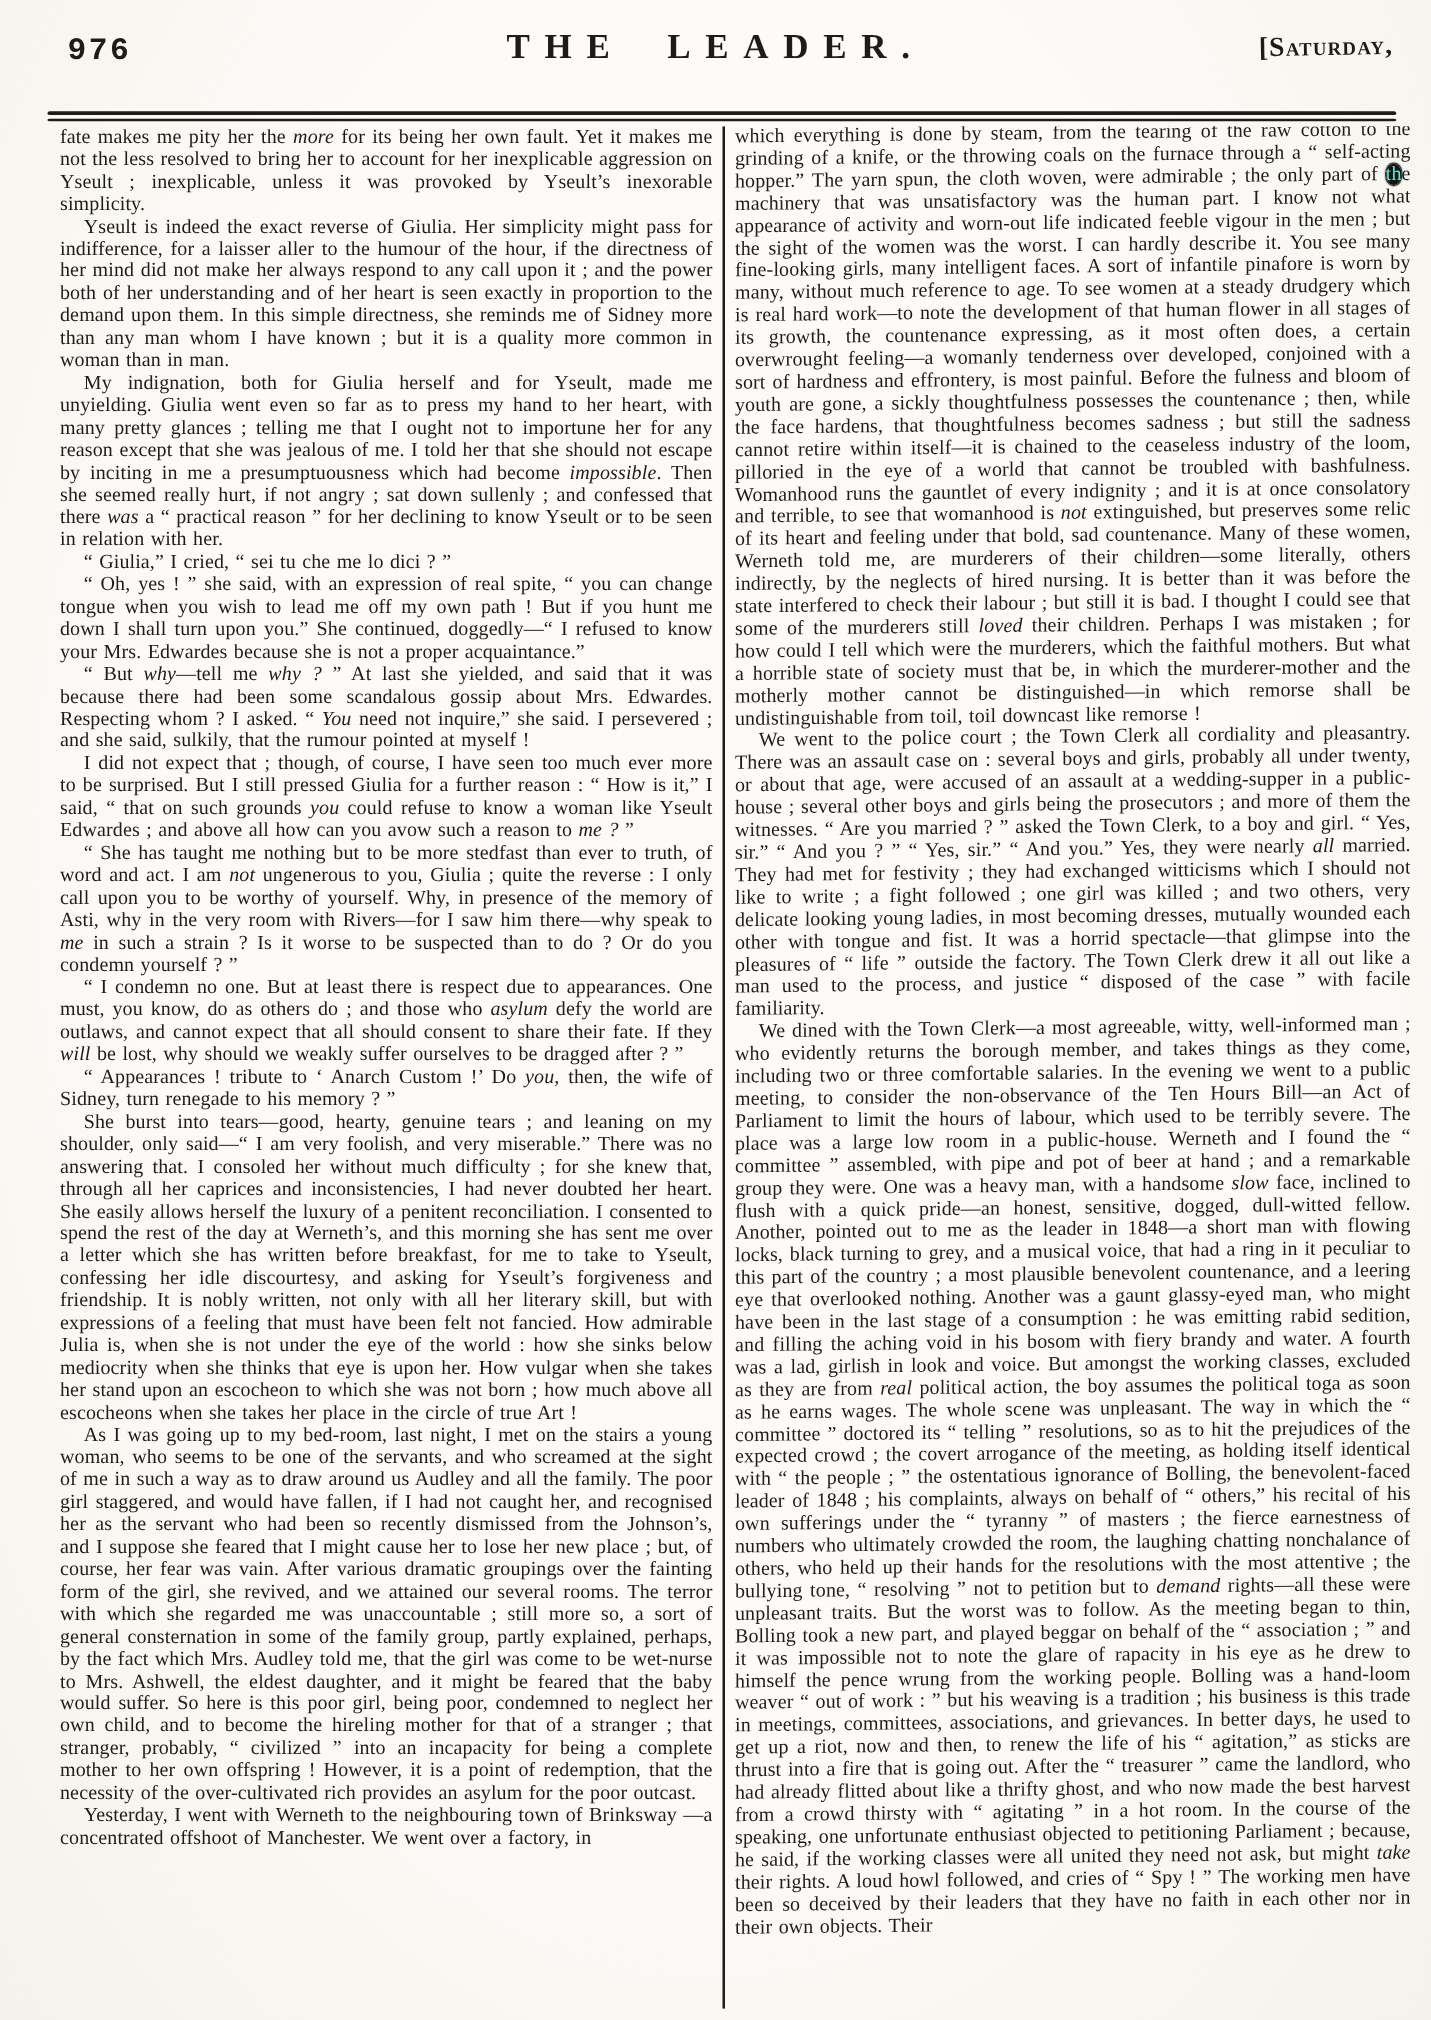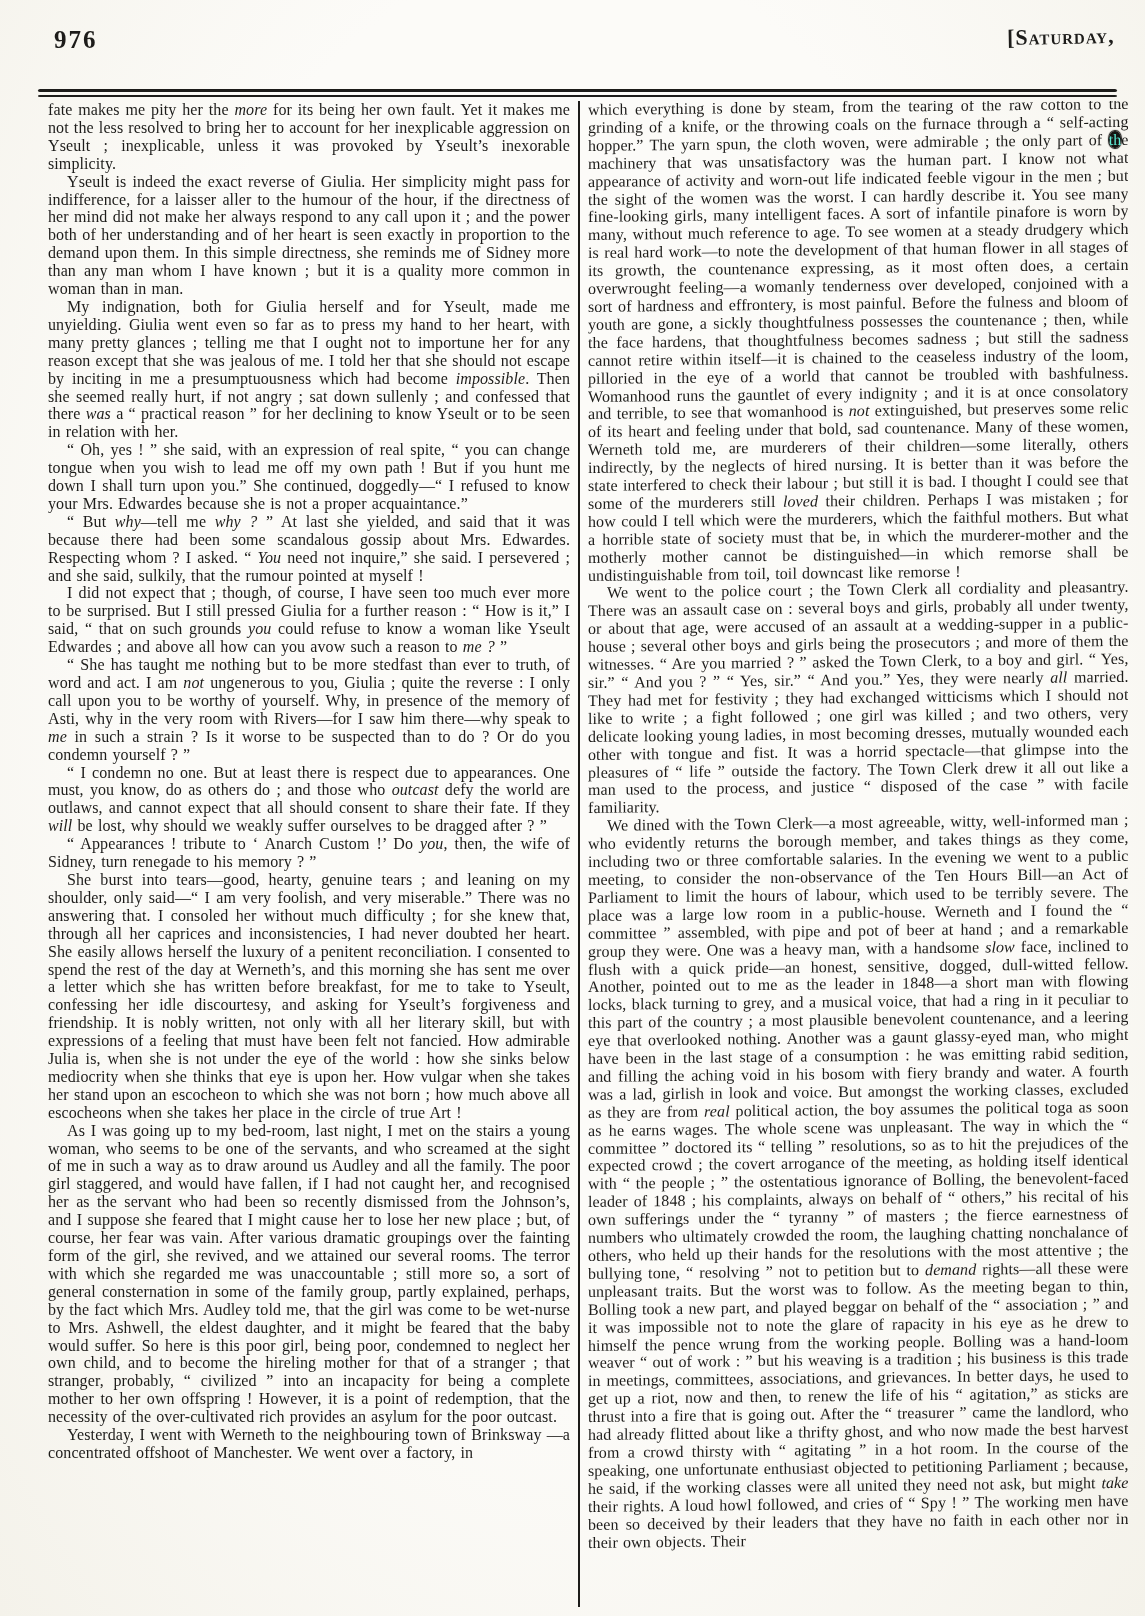--- a/index.html
+++ b/index.html
@@ -12,21 +12,21 @@
     color: var(--ink);
   }
   .page {
     position:relative; width:1145px; height:1616px;
     background: radial-gradient(ellipse at 50% 42%, #fcfbf8 55%, #f4f2ea 100%);
   }
   
   .header { position:absolute; top:0; left:0; right:0; height:88px; }
   .page-number {
     position:absolute; left:54px; top:26px;
-    font-size:25px; font-weight:bold; letter-spacing:2px;
+    font-size:25px; font-weight:bold; letter-spacing:2px;font-family:Liberation Mono, monospace;
   }
   .masthead {
     position:absolute; left:0; right:0; top:22px; margin:0;
     text-align:center; font-size:28px; font-weight:bold;
     letter-spacing:0.42em; word-spacing:0.55em; white-space:nowrap;
   }
   .date-marker {
     position:absolute; right:30px; top:24px;
     font-size:22px; font-weight:bold; font-variant:small-caps;
     letter-spacing:1px; transform:rotate(-1.1deg);
@@ -53,38 +53,40 @@
     box-shadow:0 0 1px 1px #141412;
   }
 </style>
 </head>
 <body>
 
 <div class="page">
 
   <div class="header">
     <span class="page-number">976</span>
+    <h1 class="masthead">THE LEADER.</h1>
     <span class="date-marker">[Saturday,</span>
   </div>
 
   <div class="header-rule">
     <div class="thick"></div>
     <div class="thin"></div>
   </div>
 
   <div class="columns">
     <div class="col col-left">
         <p class="para noindent">fate makes me pity her the <i>more</i> for its being her own fault. Yet it makes me not the less resolved to bring her to account for her inexplicable aggression on Yseult ; inexplicable, unless it was provoked by Yseult’s inexorable simplicity.</p>
         <p class="para">Yseult is indeed the exact reverse of Giulia. Her simplicity might pass for indifference, for a laisser aller to the humour of the hour, if the directness of her mind did not make her always respond to any call upon it ; and the power both of her understanding and of her heart is seen exactly in proportion to the demand upon them. In this simple directness, she reminds me of Sidney more than any man whom I have known ; but it is a quality more common in woman than in man.</p>
         <p class="para">My indignation, both for Giulia herself and for Yseult, made me unyielding. Giulia went even so far as to press my hand to her heart, with many pretty glances ; telling me that I ought not to importune her for any reason except that she was jealous of me. I told her that she should not escape by inciting in me a presumptuousness which had become <i>impossible</i>. Then she seemed really hurt, if not angry ; sat down sullenly ; and confessed that there <i>was</i> a “ practical reason ” for her declining to know Yseult or to be seen in relation with her.</p>
+        <p class="para">“ Giulia,” I cried, “ sei tu che me lo dici ? ”</p>
         <p class="para">“ Oh, yes ! ” she said, with an expression of real spite, “ you can change tongue when you wish to lead me off my own path ! But if you hunt me down I shall turn upon you.” She continued, doggedly—“ I refused to know your Mrs. Edwardes because she is not a proper acquaintance.”</p>
         <p class="para">“ But <i>why</i>—tell me <i>why ?</i> ” At last she yielded, and said that it was because there had been some scandalous gossip about Mrs. Edwardes. Respecting whom ? I asked. “ <i>You</i> need not inquire,” she said. I persevered ; and she said, sulkily, that the rumour pointed at myself !</p>
         <p class="para">I did not expect that ; though, of course, I have seen too much ever more to be surprised. But I still pressed Giulia for a further reason : “ How is it,” I said, “ that on such grounds <i>you</i> could refuse to know a woman like Yseult Edwardes ; and above all how can you avow such a reason to <i>me ?</i> ”</p>
         <p class="para">“ She has taught me nothing but to be more stedfast than ever to truth, of word and act. I am <i>not</i> ungenerous to you, Giulia ; quite the reverse : I only call upon you to be worthy of yourself. Why, in presence of the memory of Asti, why in the very room with Rivers—for I saw him there—why speak to <i>me</i> in such a strain ? Is it worse to be suspected than to do ? Or do you condemn yourself ? ”</p>
-        <p class="para">“ I condemn no one. But at least there is respect due to appearances. One must, you know, do as others do ; and those who <i>outcast</i> defy the world are outlaws, and cannot expect that all should consent to share their fate. If they <i>will</i> be lost, why should we weakly suffer ourselves to be dragged after ? ”</p>
+        <p class="para">“ I condemn no one. But at least there is respect due to appearances. One must, you know, do as others do ; and those who <i>asylum</i> defy the world are outlaws, and cannot expect that all should consent to share their fate. If they <i>will</i> be lost, why should we weakly suffer ourselves to be dragged after ? ”</p>
         <p class="para">“ Appearances ! tribute to ‘ Anarch Custom !’ Do <i>you</i>, then, the wife of Sidney, turn renegade to his memory ? ”</p>
         <p class="para">She burst into tears—good, hearty, genuine tears ; and leaning on my shoulder, only said—“ I am very foolish, and very miserable.” There was no answering that. I consoled her without much difficulty ; for she knew that, through all her caprices and inconsistencies, I had never doubted her heart. She easily allows herself the luxury of a penitent reconciliation. I consented to spend the rest of the day at Werneth’s, and this morning she has sent me over a letter which she has written before breakfast, for me to take to Yseult, confessing her idle discourtesy, and asking for Yseult’s forgiveness and friendship. It is nobly written, not only with all her literary skill, but with expressions of a feeling that must have been felt not fancied. How admirable Julia is, when she is not under the eye of the world : how she sinks below mediocrity when she thinks that eye is upon her. How vulgar when she takes her stand upon an escocheon to which she was not born ; how much above all escocheons when she takes her place in the circle of true Art !</p>
         <p class="para">As I was going up to my bed-room, last night, I met on the stairs a young woman, who seems to be one of the servants, and who screamed at the sight of me in such a way as to draw around us Audley and all the family. The poor girl staggered, and would have fallen, if I had not caught her, and recognised her as the servant who had been so recently dismissed from the Johnson’s, and I suppose she feared that I might cause her to lose her new place ; but, of course, her fear was vain. After various dramatic groupings over the fainting form of the girl, she revived, and we attained our several rooms. The terror with which she regarded me was unaccountable ; still more so, a sort of general consternation in some of the family group, partly explained, perhaps, by the fact which Mrs. Audley told me, that the girl was come to be wet-nurse to Mrs. Ashwell, the eldest daughter, and it might be feared that the baby would suffer. So here is this poor girl, being poor, condemned to neglect her own child, and to become the hireling mother for that of a stranger ; that stranger, probably, “ civilized ” into an incapacity for being a complete mother to her own offspring ! However, it is a point of redemption, that the necessity of the over-cultivated rich provides an asylum for the poor outcast.</p>
         <p class="para">Yesterday, I went with Werneth to the neighbouring town of Brinksway —a concentrated offshoot of Manchester. We went over a factory, in</p>
       </div>
     <div class="divider"></div>
     <div class="col col-right">
         <p class="para noindent">which everything is done by steam, from the tearing of the raw cotton to the grinding of a knife, or the throwing coals on the furnace through a “ self-acting hopper.” The yarn spun, the cloth woven, were admirable ; the only part of <span class="blot">th</span>e machinery that was unsatisfactory was the human part. I know not what appearance of activity and worn-out life indicated feeble vigour in the men ; but the sight of the women was the worst. I can hardly describe it. You see many fine-looking girls, many intelligent faces. A sort of infantile pinafore is worn by many, without much reference to age. To see women at a steady drudgery which is real hard work—to note the development of that human flower in all stages of its growth, the countenance expressing, as it most often does, a certain overwrought feeling—a womanly tenderness over developed, conjoined with a sort of hardness and effrontery, is most painful. Before the fulness and bloom of youth are gone, a sickly thoughtfulness possesses the countenance ; then, while the face hardens, that thoughtfulness becomes sadness ; but still the sadness cannot retire within itself—it is chained to the ceaseless industry of the loom, pilloried in the eye of a world that cannot be troubled with bashfulness. Womanhood runs the gauntlet of every indignity ; and it is at once consolatory and terrible, to see that womanhood is <i>not</i> extinguished, but preserves some relic of its heart and feeling under that bold, sad countenance. Many of these women, Werneth told me, are murderers of their children—some literally, others indirectly, by the neglects of hired nursing. It is better than it was before the state interfered to check their labour ; but still it is bad. I thought I could see that some of the murderers still <i>loved</i> their children. Perhaps I was mistaken ; for how could I tell which were the murderers, which the faithful mothers. But what a horrible state of society must that be, in which the murderer-mother and the motherly mother cannot be distinguished—in which remorse shall be undistinguishable from toil, toil downcast like remorse !</p>
         <p class="para">We went to the police court ; the Town Clerk all cordiality and pleasantry. There was an assault case on : several boys and girls, probably all under twenty, or about that age, were accused of an assault at a wedding-supper in a public-house ; several other boys and girls being the prosecutors ; and more of them the witnesses. “ Are you married ? ” asked the Town Clerk, to a boy and girl. “ Yes, sir.” “ And you ? ” “ Yes, sir.” “ And you.” Yes, they were nearly <i>all</i> married. They had met for festivity ; they had exchanged witticisms which I should not like to write ; a fight followed ; one girl was killed ; and two others, very delicate looking young ladies, in most becoming dresses, mutually wounded each other with tongue and fist. It was a horrid spectacle—that glimpse into the pleasures of “ life ” outside the factory. The Town Clerk drew it all out like a man used to the process, and justice “ disposed of the case ” with facile familiarity.</p>
         <p class="para">We dined with the Town Clerk—a most agreeable, witty, well-informed man ; who evidently returns the borough member, and takes things as they come, including two or three comfortable salaries. In the evening we went to a public meeting, to consider the non-observance of the Ten Hours Bill—an Act of Parliament to limit the hours of labour, which used to be terribly severe. The place was a large low room in a public-house. Werneth and I found the “ committee ” assembled, with pipe and pot of beer at hand ; and a remarkable group they were. One was a heavy man, with a handsome <i>slow</i> face, inclined to flush with a quick pride—an honest, sensitive, dogged, dull-witted fellow. Another, pointed out to me as the leader in 1848—a short man with flowing locks, black turning to grey, and a musical voice, that had a ring in it peculiar to this part of the country ; a most plausible benevolent countenance, and a leering eye that overlooked nothing. Another was a gaunt glassy-eyed man, who might have been in the last stage of a consumption : he was emitting rabid sedition, and filling the aching void in his bosom with fiery brandy and water. A fourth was a lad, girlish in look and voice. But amongst the working classes, excluded as they are from <i>real</i> political action, the boy assumes the political toga as soon as he earns wages. The whole scene was unpleasant. The way in which the “ committee ” doctored its “ telling ” resolutions, so as to hit the prejudices of the expected crowd ; the covert arrogance of the meeting, as holding itself identical with “ the people ; ” the ostentatious ignorance of Bolling, the benevolent-faced leader of 1848 ; his complaints, always on behalf of “ others,” his recital of his own sufferings under the “ tyranny ” of masters ; the fierce earnestness of numbers who ultimately crowded the room, the laughing chatting nonchalance of others, who held up their hands for the resolutions with the most attentive ; the bullying tone, “ resolving ” not to petition but to <i>demand</i> rights—all these were unpleasant traits. But the worst was to follow. As the meeting began to thin, Bolling took a new part, and played beggar on behalf of the “ association ; ” and it was impossible not to note the glare of rapacity in his eye as he drew to himself the pence wrung from the working people. Bolling was a hand-loom weaver “ out of work : ” but his weaving is a tradition ; his business is this trade in meetings, committees, associations, and grievances. In better days, he used to get up a riot, now and then, to renew the life of his “ agitation,” as sticks are thrust into a fire that is going out. After the “ treasurer ” came the landlord, who had already flitted about like a thrifty ghost, and who now made the best harvest from a crowd thirsty with “ agitating ” in a hot room. In the course of the speaking, one unfortunate enthusiast objected to petitioning Parliament ; because, he said, if the working classes were all united they need not ask, but might <i>take</i> their rights. A loud howl followed, and cries of “ Spy ! ” The working men have been so deceived by their leaders that they have no faith in each other nor in their own objects. Their</p>

